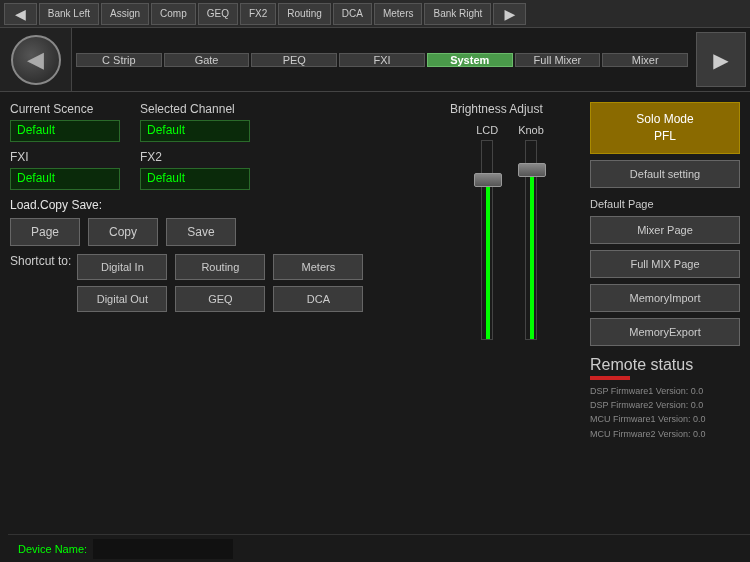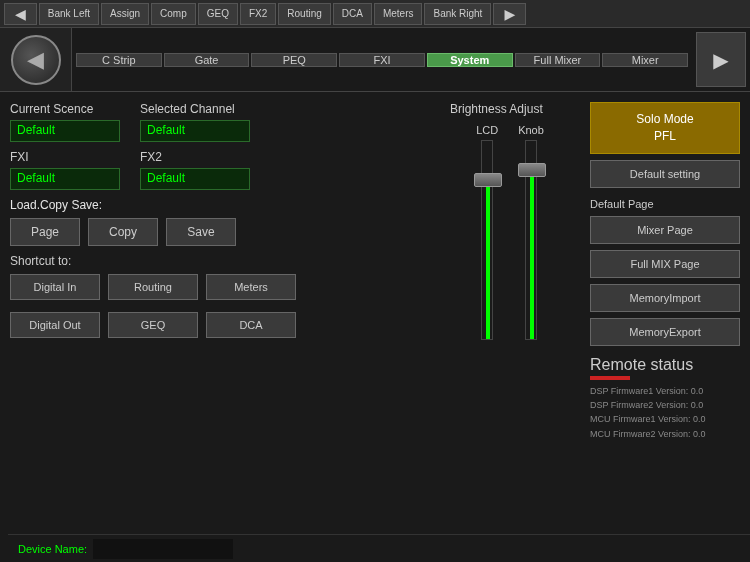--- a/index.html
+++ b/index.html
@@ -168,31 +168,30 @@
       color: #ccc;
       font-size: 12px;
       padding: 6px 14px;
       cursor: pointer;
       min-width: 70px;
       text-align: center;
     }
 
     .shortcut-section {
       display: flex;
-      flex-direction: column;
       gap: 6px;
     }
     .shortcut-label {
       color: #ccc;
       font-size: 12px;
     }
     .shortcut-grid {
       display: flex;
       flex-direction: column;
-      gap: 12px;
+      gap: 6px;
     }
     .shortcut-row {
       display: flex;
       gap: 8px;
     }
     .shortcut-btn {
       background: #3a3a3a;
       border: 1px solid #666;
       color: #ccc;
       font-size: 11px;

